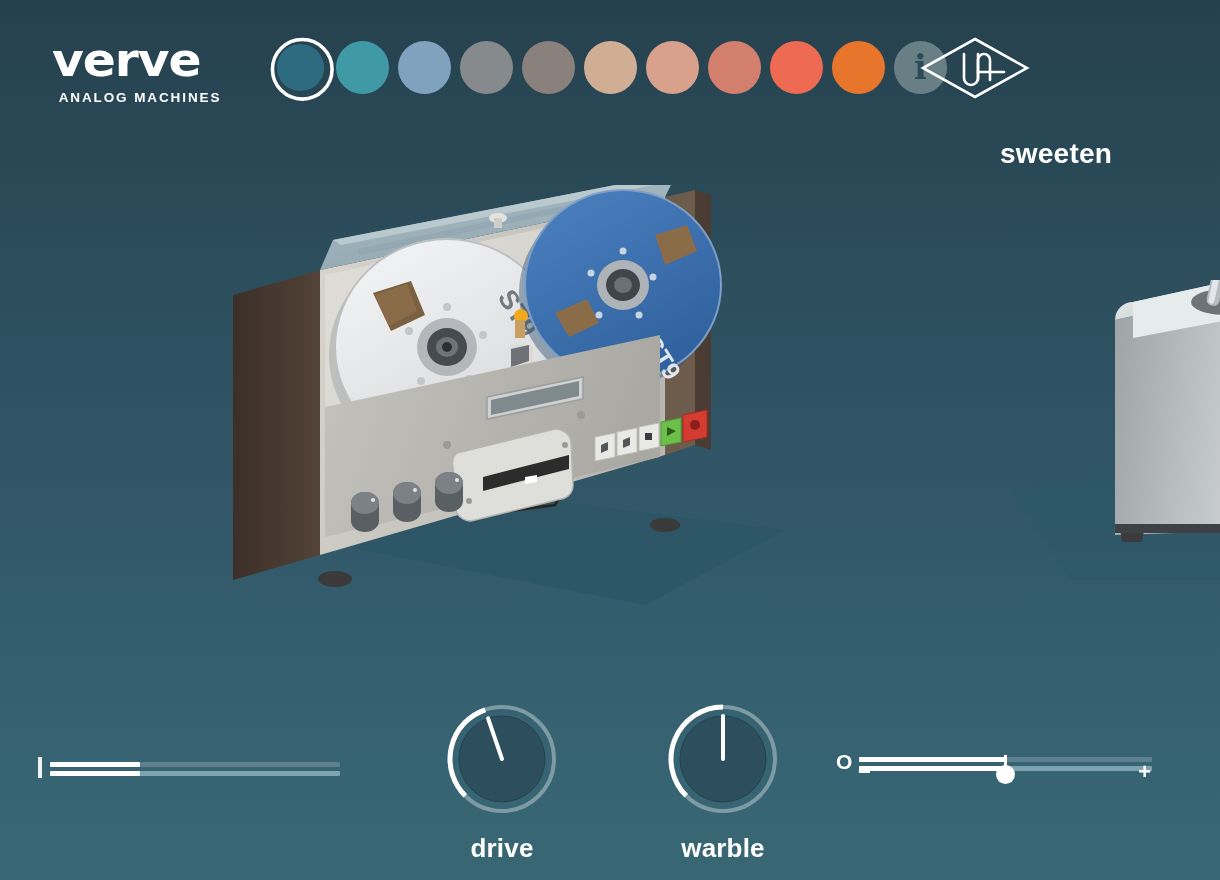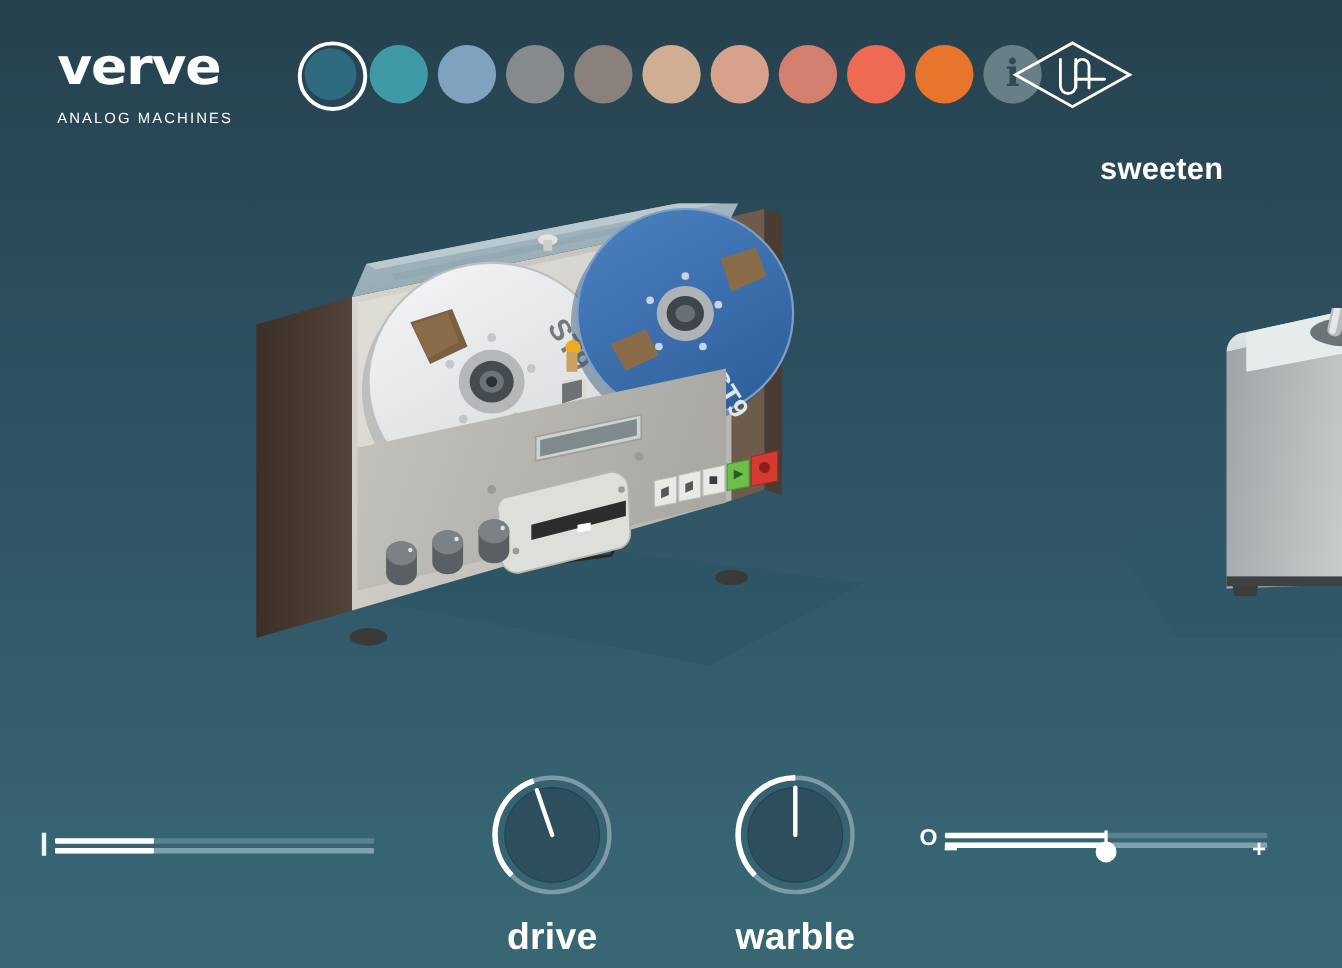--- a/index.html
+++ b/index.html
@@ -33,27 +33,28 @@
     font-size: 46px;
     font-weight: 700;
     color: #ffffff;
     letter-spacing: -1px;
     line-height: 44px;
     font-family: "DejaVu Sans", sans-serif;
     transform: scaleX(1.06);
     transform-origin: left center;
   }
   .logo-sub {
-    margin-top: 18px;
+    margin-top: 8px;
     font-size: 13.5px;
-    font-weight: 400;
+    font-weight: 700;
     color: #ffffff;
     letter-spacing: 1.9px;
     font-family: "Liberation Sans", sans-serif;
     white-space: nowrap;
+    text-align: center;
   }
 
   .swatches {
     position: absolute;
     left: 274px; top: 41px;
     display: flex;
     align-items: center;
     gap: 9px;
   }
   .swatch {
@@ -214,21 +215,21 @@
     position: absolute;
     top: 45px;
     width: 120px;
     text-align: center;
   }
   .knob-unit.drive  { left: 442px; }
   .knob-unit.warble { left: 663px; }
   .knob-svg { width: 118px; height: 118px; display: block; margin: 0 auto; cursor: pointer; }
   .knob-label {
     margin-top: 15px;
-    font-size: 34px;
+    font-size: 26px;
     font-weight: 700;
     color: #ffffff;
     letter-spacing: 0.2px;
   }
 </style>
 </head>
 <body>
 
 <div id="app">
 

